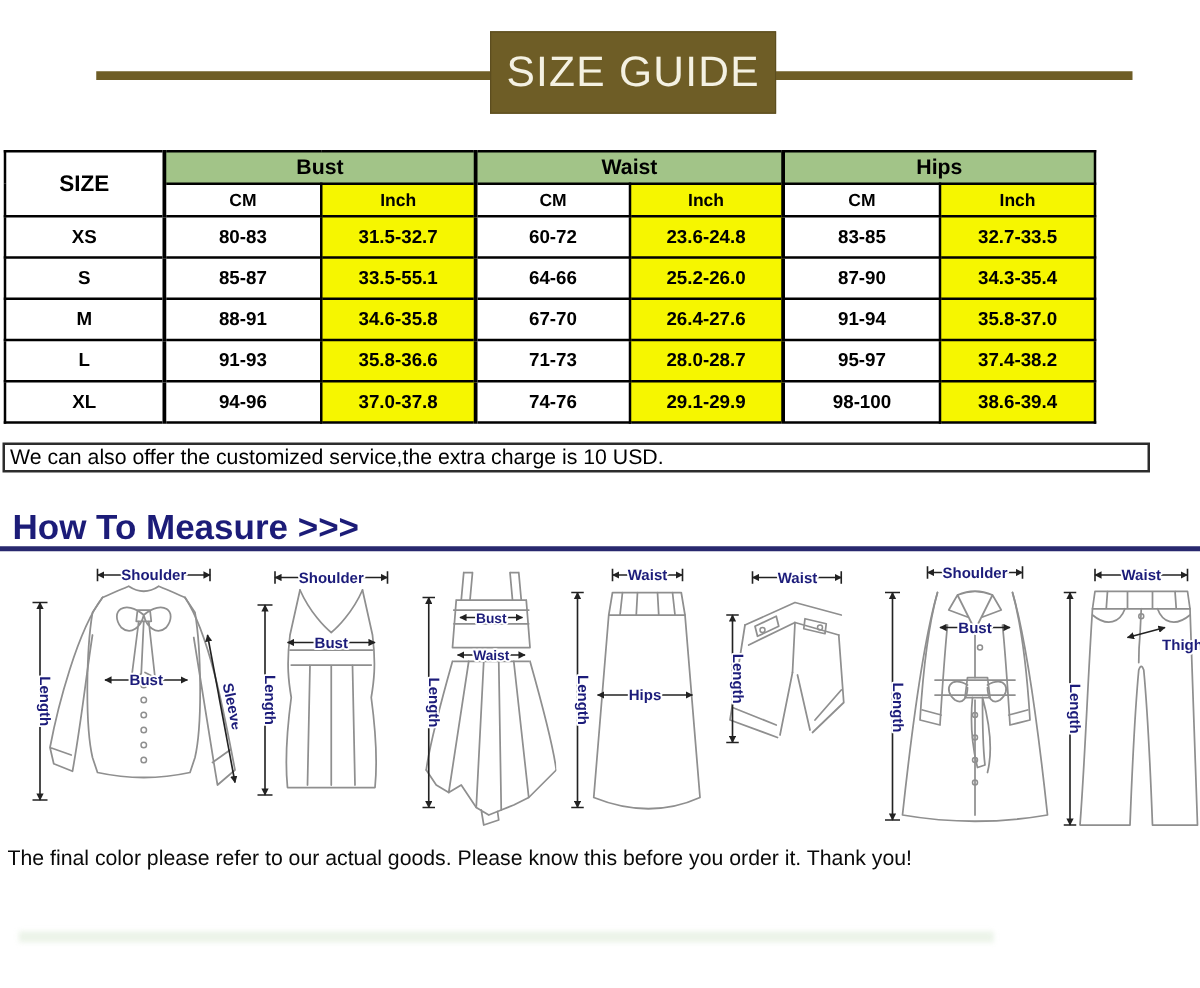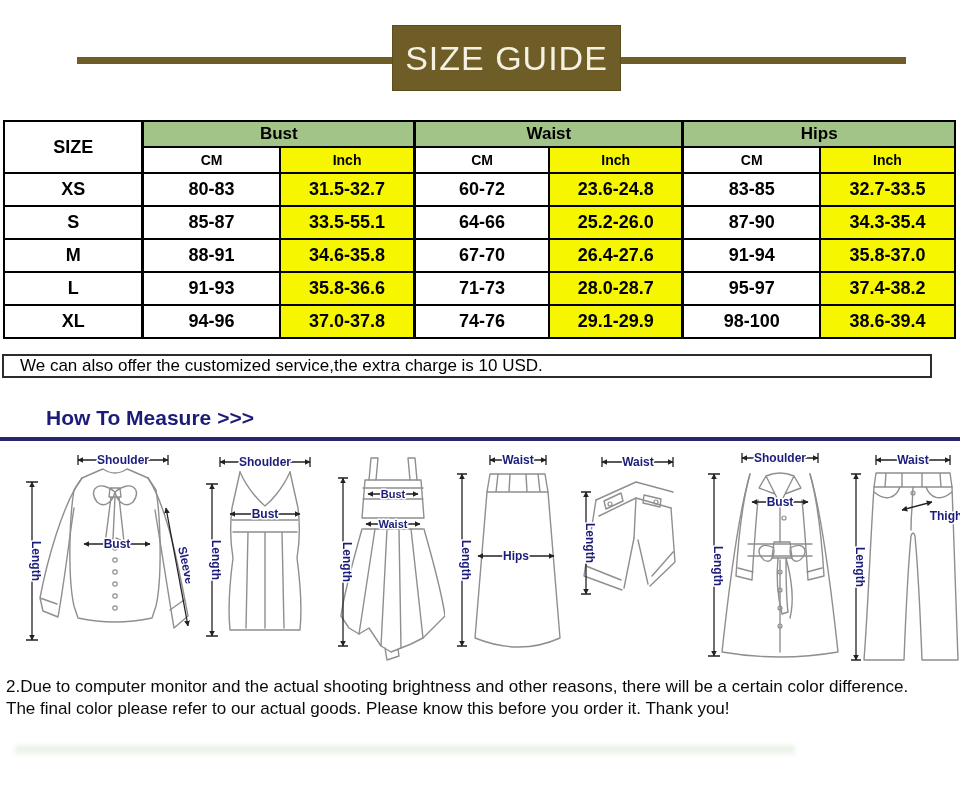--- a/index.html
+++ b/index.html
@@ -6,37 +6,37 @@
   .page{position:relative;width:960px;height:790px;background:#fff;overflow:hidden;
         font-family:"Liberation Sans",sans-serif;color:#000;}
 
   
   .banner-line{position:absolute;left:77px;top:57px;width:829px;height:7px;background:#6e5d26;}
   .banner-box{position:absolute;left:392px;top:25px;width:229px;height:66px;background:#6e5d26;
               display:flex;align-items:center;justify-content:center;box-shadow:0 0 0 1px #5c4d1f inset;}
   .banner-box span{color:#f4f1e2;font-size:34px;letter-spacing:1px;font-weight:normal;}
 
   
-  table.size{position:absolute;left:3px;top:120px;width:953px;border-collapse:collapse;
+  table.size{position:absolute;left:3px;top:120px;width:874px;border-collapse:collapse;
              table-layout:fixed;text-align:center;}
   table.size th,table.size td{border:2px solid #000;font-weight:bold;padding:0;}
   .gl{border-left:3px solid #000 !important;}
   th.grp{background:#a2c488;font-size:17px;height:24px;}
   th.unit{font-size:14px;height:24px;background:#fff;}
   th.sizeh{font-size:18px;background:#fff;}
-  td{font-size:18px;height:31px;background:#fff;}
+  td{font-size:15px;height:31px;background:#fff;}
   .yl{background:#f6f600 !important;}
 
   .note-row{position:absolute;left:2px;border:2px solid #2c2c2c;background:#fff;
-            font-size:17px;display:flex;align-items:center;padding-left:16px;}
+            font-size:17px;display:flex;align-items:center;padding-left:4px;}
   .note1{top:354px;width:910px;height:20px;}
   .note2{top:378px;width:946px;height:19px;}
 
   
-  .measure-head{position:absolute;left:10px;top:406px;font-size:21px;font-weight:bold;color:#1c1c78;margin-left:36px;}
+  .measure-head{position:absolute;left:10px;top:406px;font-size:28px;font-weight:bold;color:#1c1c78;}
   .measure-underline{position:absolute;left:0;top:437px;width:960px;height:4px;background:#28286e;}
 
   
   .diagrams{position:absolute;left:0;top:448px;width:960px;height:218px;display:flex;align-items:flex-start;justify-content:space-between;}
   .fig{flex:0 0 auto;}
   svg .g{fill:none;stroke:#8f8f8f;stroke-width:1.4;stroke-linejoin:round;stroke-linecap:round;}
   svg .dim{fill:none;stroke:#222;stroke-width:1.3;}
   svg .lbl{font-family:"Liberation Sans",sans-serif;font-size:12px;font-weight:bold;fill:#1c1c7a;
            text-anchor:middle;paint-order:stroke;stroke:#fff;stroke-width:3px;stroke-linejoin:round;}
   svg .sm{font-size:11px;}
@@ -295,18 +295,17 @@
         <line class="dim" x1="10" y1="26" x2="10" y2="212" marker-start="url(#ar7)" marker-end="url(#ar7)"></line>
       <line class="dim" x1="56" y1="62" x2="86" y2="54" marker-start="url(#ar7)" marker-end="url(#ar7)"></line>
       <text class="lbl" x="67" y="16">Waist</text>
       <text class="lbl" x="10" y="119" transform="rotate(90 10 119)">Length</text>
       <text class="lbl" x="100" y="72">Thigh</text>
     </svg>
 
   </div>
 
   <div class="footer-notes">
-    <p>2.Due to computer monitor and the actual shooting brightness and other reasons, there will be a certain color difference.</p>
     <p>The final color please refer to our actual goods. Please know this before you order it. Thank you!</p>
   </div>
 
   <div class="faint-band"></div>
 </div>
 
 </body></html>

